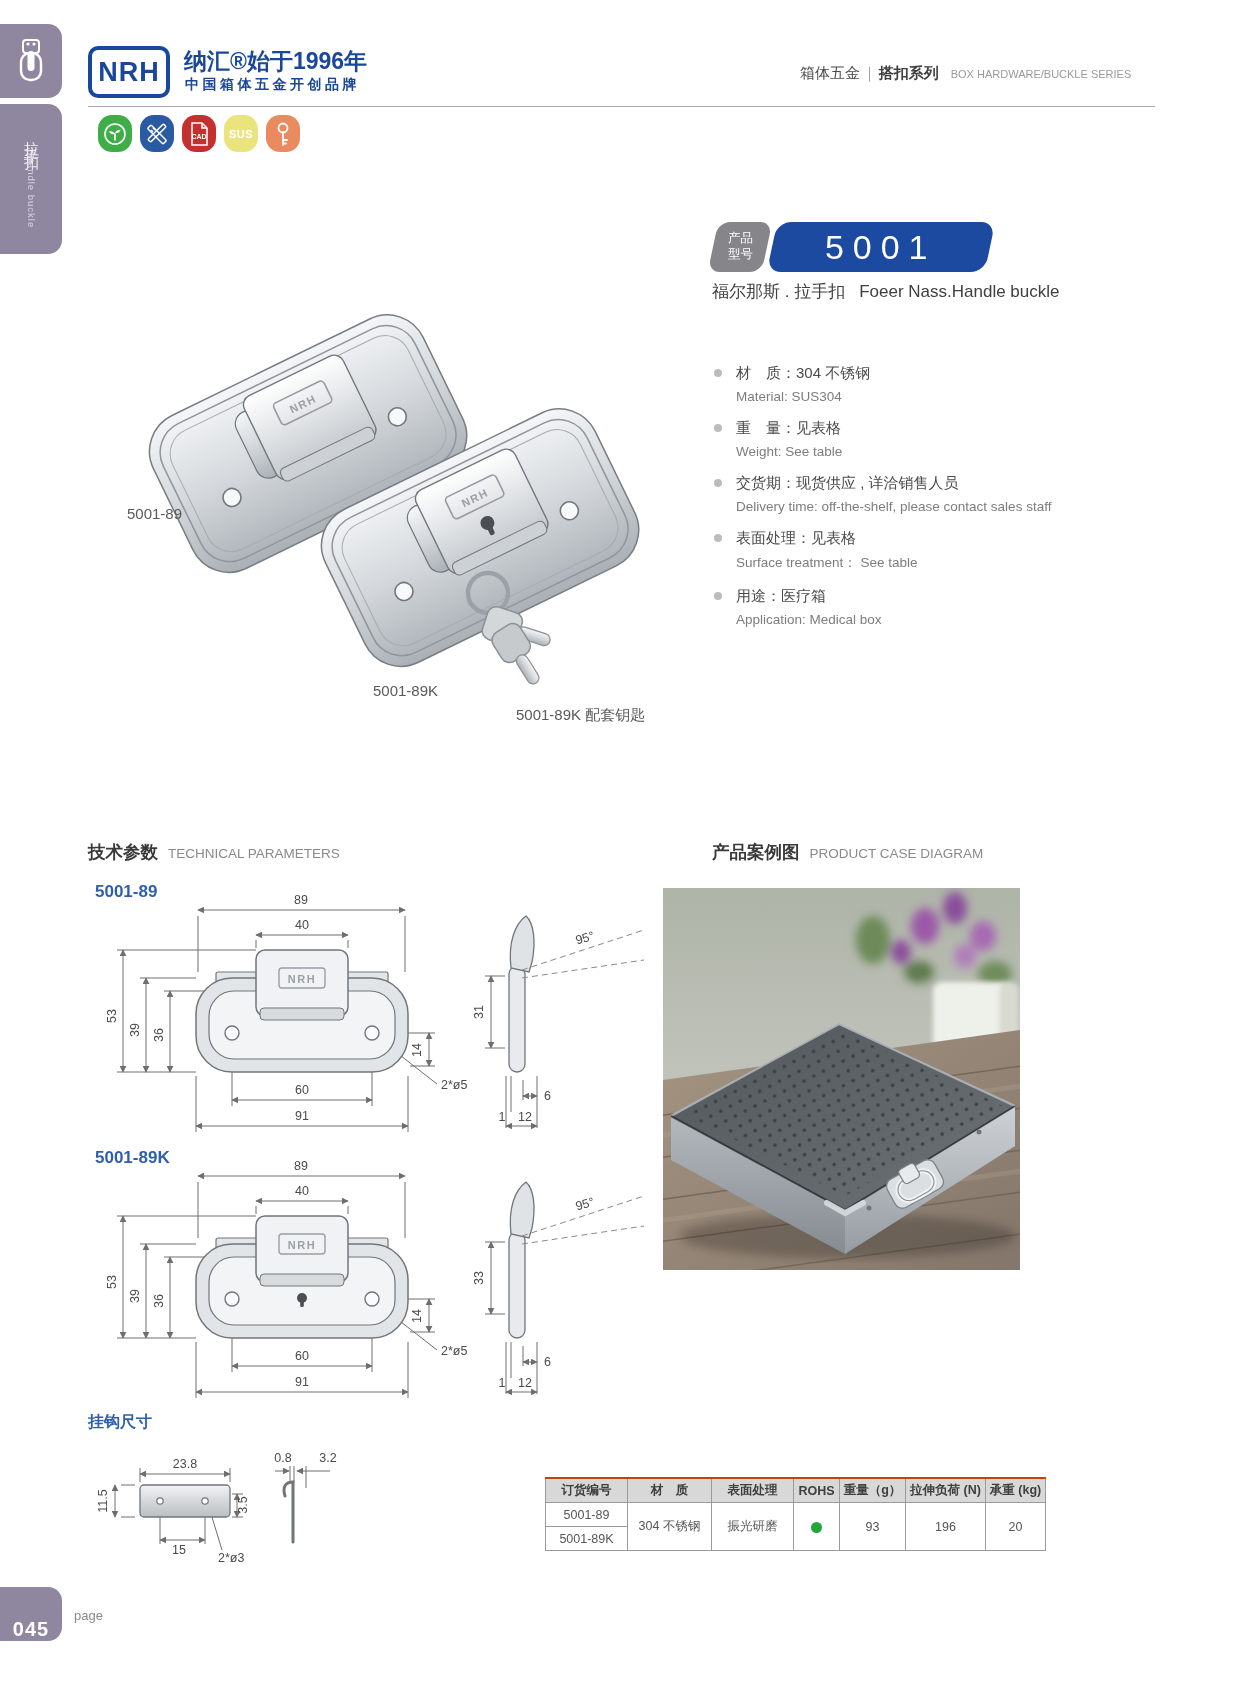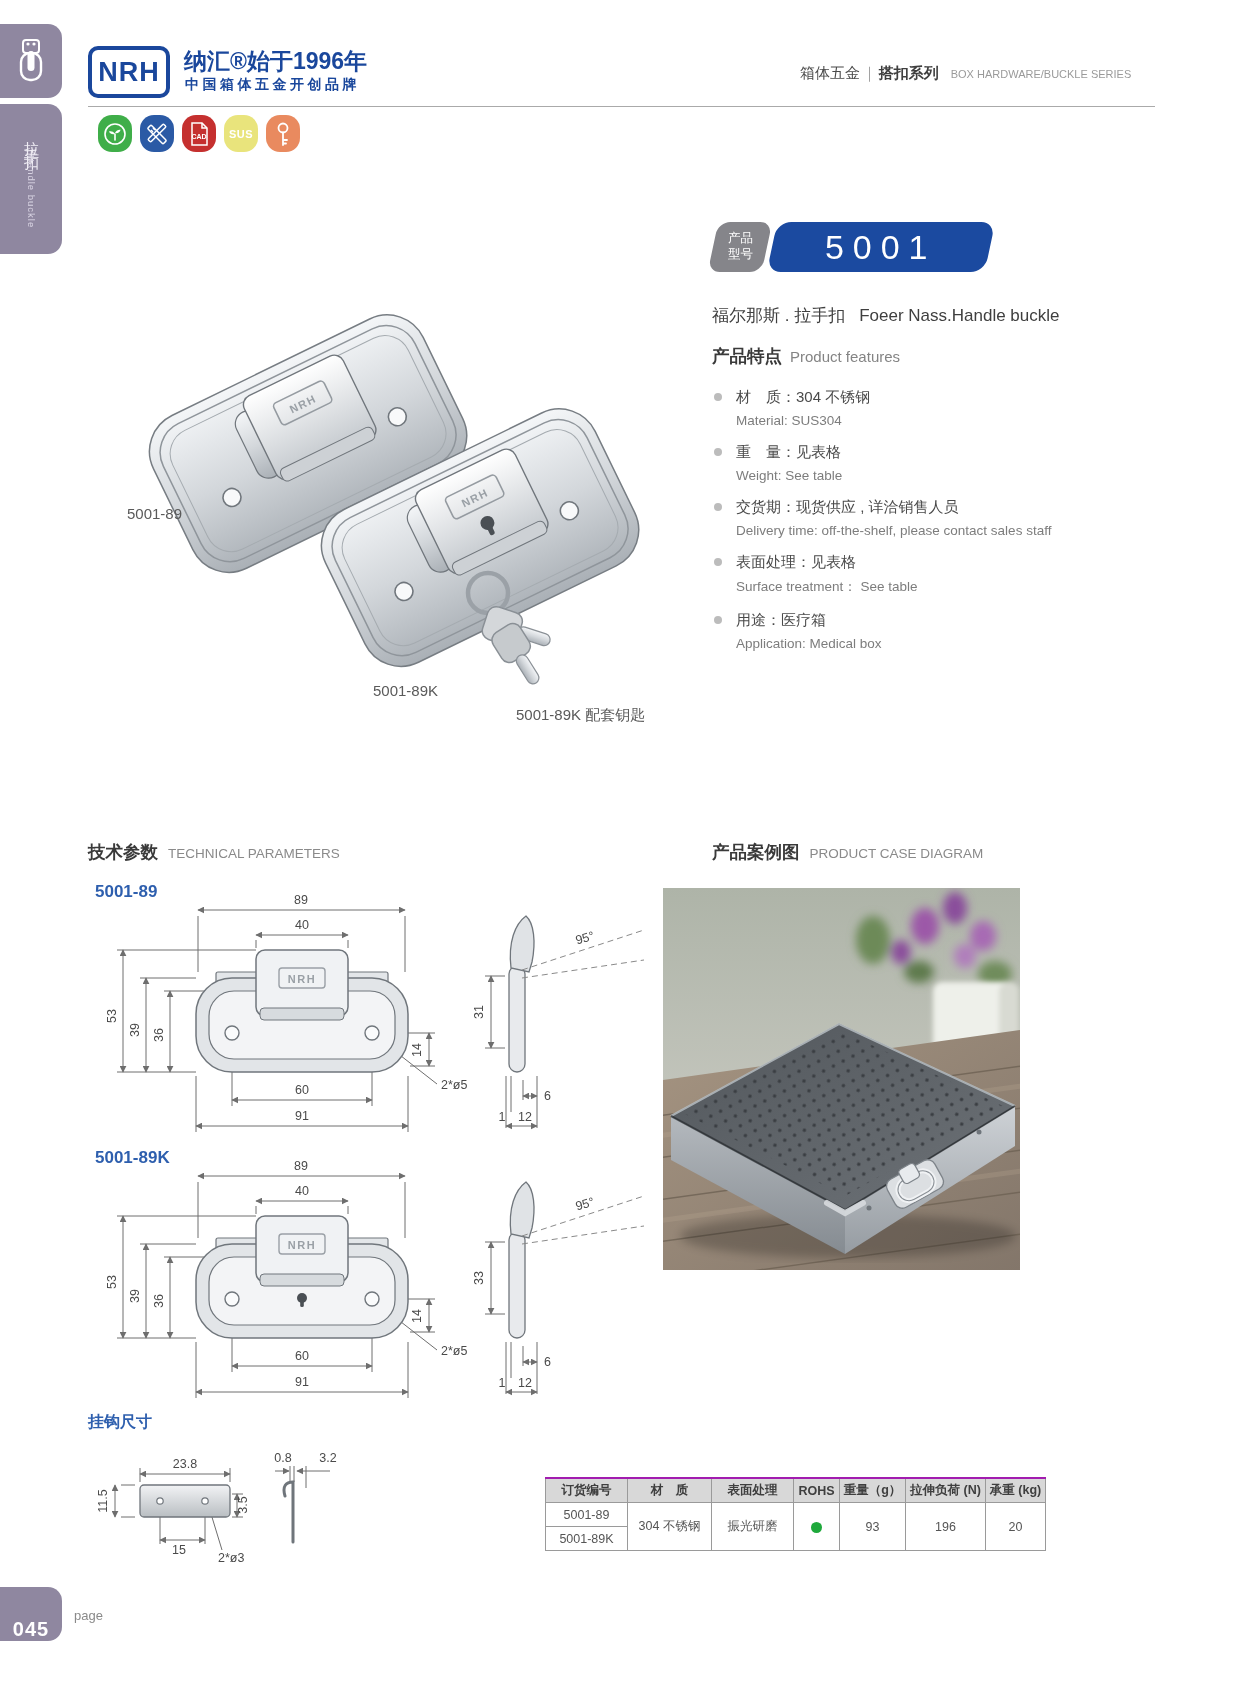--- a/index.html
+++ b/index.html
@@ -33,21 +33,21 @@
   .sus-t{color:#ffffff;font-size:11px;font-weight:bold;letter-spacing:.5px;}
 
   
   .tag-gray{position:absolute;left:713px;top:222px;width:54px;height:50px;background:#85858a;
             transform:skewX(-12deg);border-radius:12px;display:flex;align-items:center;justify-content:center;}
   .tag-gray .in{transform:skewX(12deg);color:#fff;font-size:12.5px;line-height:1.25;text-align:center;}
   .tag-blue{position:absolute;left:772px;top:222px;width:218px;height:50px;background:#1b4aa0;
             transform:skewX(-12deg);border-radius:14px;display:flex;align-items:center;justify-content:center;}
   .tag-blue .in{transform:skewX(12deg);color:#fff;font-size:34px;letter-spacing:9px;font-weight:500;}
 
-  .prod-name{position:absolute;left:712px;top:280px;font-size:17px;color:#3f3f3f;white-space:nowrap;margin-top:24px;}
+  .prod-name{position:absolute;left:712px;top:280px;font-size:17px;color:#3f3f3f;white-space:nowrap;}
   .prod-name .en{margin-left:14px;}
 
   
   .feat{position:absolute;left:712px;top:344px;width:430px;}
   .feat-title .cn{font-size:17.5px;font-weight:bold;color:#3a3a3a;}
   .feat-title .en{font-size:15px;color:#848484;margin-left:8px;}
   .feat-list{margin-top:20px;}
   .feat-item{position:relative;padding-left:24px;margin-bottom:15px;}
   .feat-item .dot{position:absolute;left:2px;top:5px;width:8px;height:8px;border-radius:50%;background:#bcbcbc;}
   .feat-item .cn{font-size:15px;color:#4a4a4a;}
@@ -64,21 +64,21 @@
   .hook-title{position:absolute;left:88px;top:1412px;font-size:16px;font-weight:bold;color:#2e5fae;}
 
   
   .dt{font-size:12.5px;fill:#4a4a4a;}
   .stamp-t{font-size:11px;font-weight:bold;fill:#9aa0a6;letter-spacing:1.5px;}
 
   
   .spec{position:absolute;left:545px;top:1477px;width:500px;border-collapse:collapse;table-layout:fixed;
         font-size:12.5px;color:#555;}
   .spec th,.spec td{border:1px solid #9a9a9a;text-align:center;padding:0;height:23px;}
-  .spec thead th{background:#d8d8d8;color:#3f3f3f;font-weight:bold;border-top:2px solid #a21caf;}
+  .spec thead th{background:#d8d8d8;color:#3f3f3f;font-weight:bold;border-top:2px solid #c2410c;}
   .rohs-dot{display:inline-block;width:11px;height:11px;border-radius:50%;background:#1fa93c;vertical-align:middle;}
 
   
   .pagenum{position:absolute;left:0;top:1587px;width:62px;height:54px;background:#8f87a0;
            border-radius:0 14px 14px 0;display:flex;align-items:flex-end;justify-content:center;
            color:#ffffff;font-size:20px;font-weight:bold;letter-spacing:1px;}
   .pagelabel{position:absolute;left:74px;top:1608px;font-size:13px;color:#8a8a8a;}
 </style>
 </head>
 <body>
@@ -154,23 +154,20 @@
     </div>
   </div>
   <div class="tag-blue">
     <div class="in">5001</div>
   </div>
   <div class="prod-name">
     <span>福尔那斯 . 拉手扣</span><span class="en">Foeer Nass.Handle buckle</span>
   </div>
 
   <div class="feat">
-    <div class="feat-title">
-      <span class="cn">产品特点</span><span class="en">Product features</span>
-    </div>
     <div class="feat-list">
       <div class="feat-item">
           <span class="dot"></span>
           <div class="cn">材　质：304 不锈钢</div>
           <div class="en">Material: SUS304</div>
         </div>
       <div class="feat-item">
           <span class="dot"></span>
           <div class="cn">重　量：见表格</div>
           <div class="en">Weight: See table</div>

